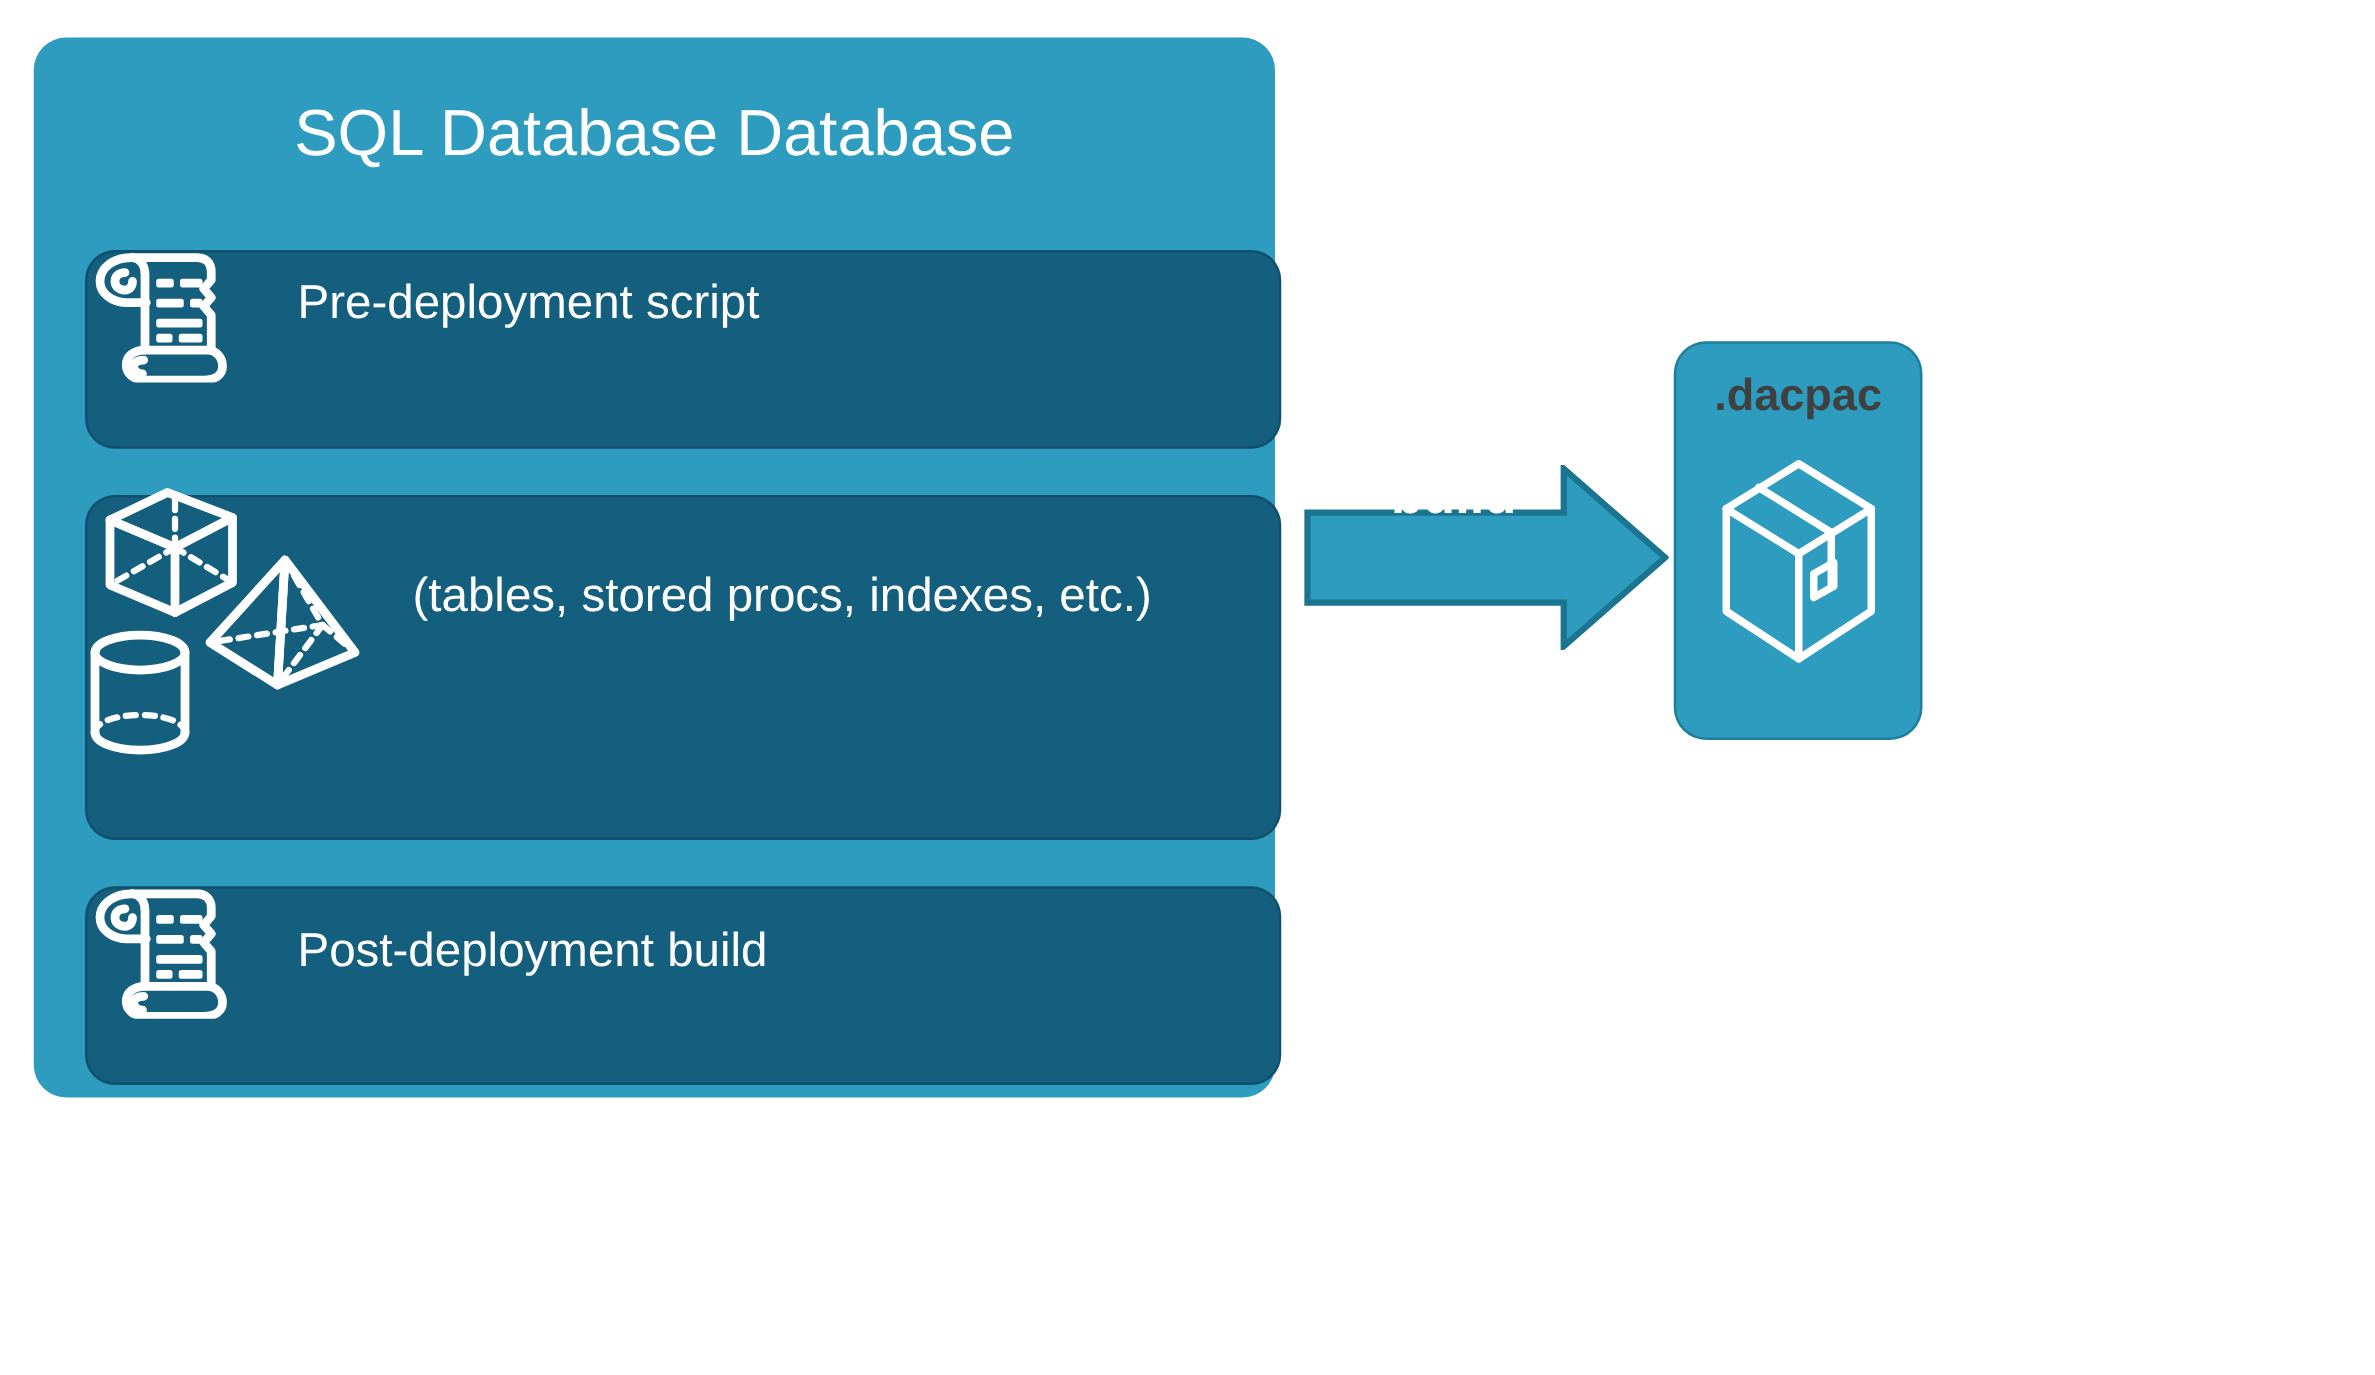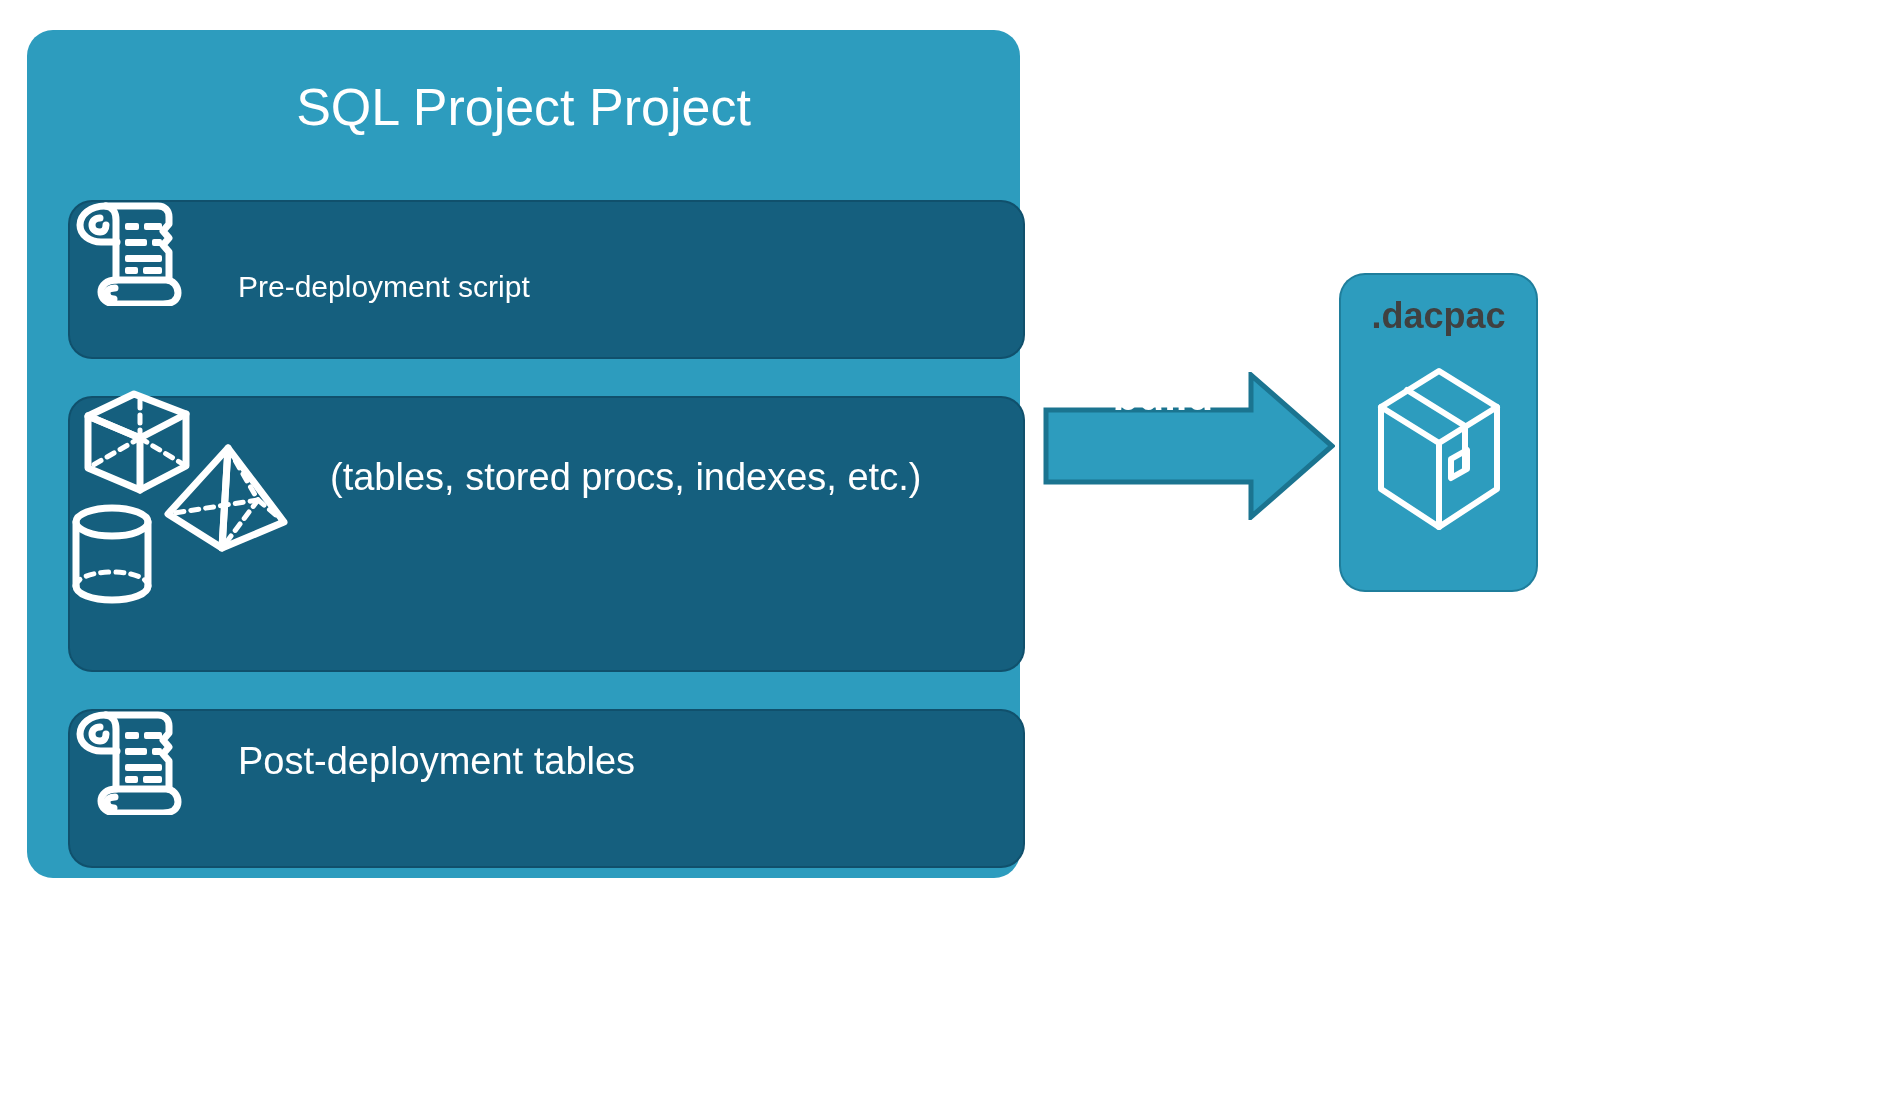--- a/index.html
+++ b/index.html
@@ -29,21 +29,21 @@
     box-shadow:0 0 0 2px #10506c;
   }
   #card-pre {top:172px;height:155px;}
   #card-obj {top:368px;height:272px;}
   #card-post{top:681px;height:155px;}
 
   .item-icon{position:absolute;}
   .item-label{
     position:absolute;color:#ffffff;font-weight:400;
   }
-  #label-pre{left:238px;top:219px;font-size:30px;line-height:46px;margin-top:45px;}
+  #label-pre{left:238px;top:219px;font-size:38px;line-height:46px;}
   #label-post{left:238px;top:738px;font-size:38px;line-height:46px;}
   #label-obj{left:330px;top:452px;font-size:38px;line-height:50px;}
   #label-obj .l1{display:block;}
   #label-obj .l2{display:block;}
 
   
   .build-arrow{position:absolute;left:1043px;top:372px;width:292px;height:148px;}
   .build-label{
     position:absolute;left:1043px;top:372px;width:240px;height:148px;
     display:flex;align-items:flex-start;justify-content:center;
@@ -62,21 +62,21 @@
     color:#ffffff;font-size:36px;font-weight:bold;
   }
 </style>
 </head>
 <body>
 
 <div id="stage">
 
   <div class="project-card">
 
-    <div class="project-title">SQL Project Project</div>
+    <div class="project-title">SQL Database Database</div>
 
     <div class="item-card" id="card-pre"></div>
 
     <div class="item-card" id="card-obj"></div>
 
     <div class="item-card" id="card-post"></div>
   </div>
 
   <svg class="item-icon" style="left:70px;top:194px;" width="118" height="112" viewBox="0 0 118 112">
     <g fill="none" stroke="#ffffff" stroke-width="7" stroke-linecap="round" stroke-linejoin="round">
@@ -157,21 +157,21 @@
       <rect x="55" y="29" width="14" height="7" rx="2"></rect>
       <rect x="74" y="29" width="18" height="7" rx="2"></rect>
       <rect x="55" y="45" width="22" height="7" rx="2"></rect>
       <rect x="82" y="45" width="10" height="7" rx="2"></rect>
       <rect x="55" y="61" width="37" height="7" rx="2"></rect>
       <rect x="55" y="73" width="13" height="7" rx="2"></rect>
       <rect x="73" y="73" width="19" height="7" rx="2"></rect>
     </g>
   </svg>
 
-  <div class="item-label" id="label-post">Post-deployment tables</div>
+  <div class="item-label" id="label-post">Post-deployment build</div>
 
   <svg class="build-arrow" viewBox="0 0 292 148">
     <path d="M3 38 L208 38 L208 3 L289 74 L208 145 L208 110 L3 110 Z" fill="#2d9cbe" stroke="#1b7490" stroke-width="5" stroke-linejoin="miter"></path>
   </svg>
   <div class="build-label">
     <span>build</span>
   </div>
 
   <div class="dacpac-card"></div>
   <div class="dacpac-title" style="position:absolute;left:1341px;top:295px;width:195px;color:#404040;font-size:36px;font-weight:bold;">.dacpac</div>

